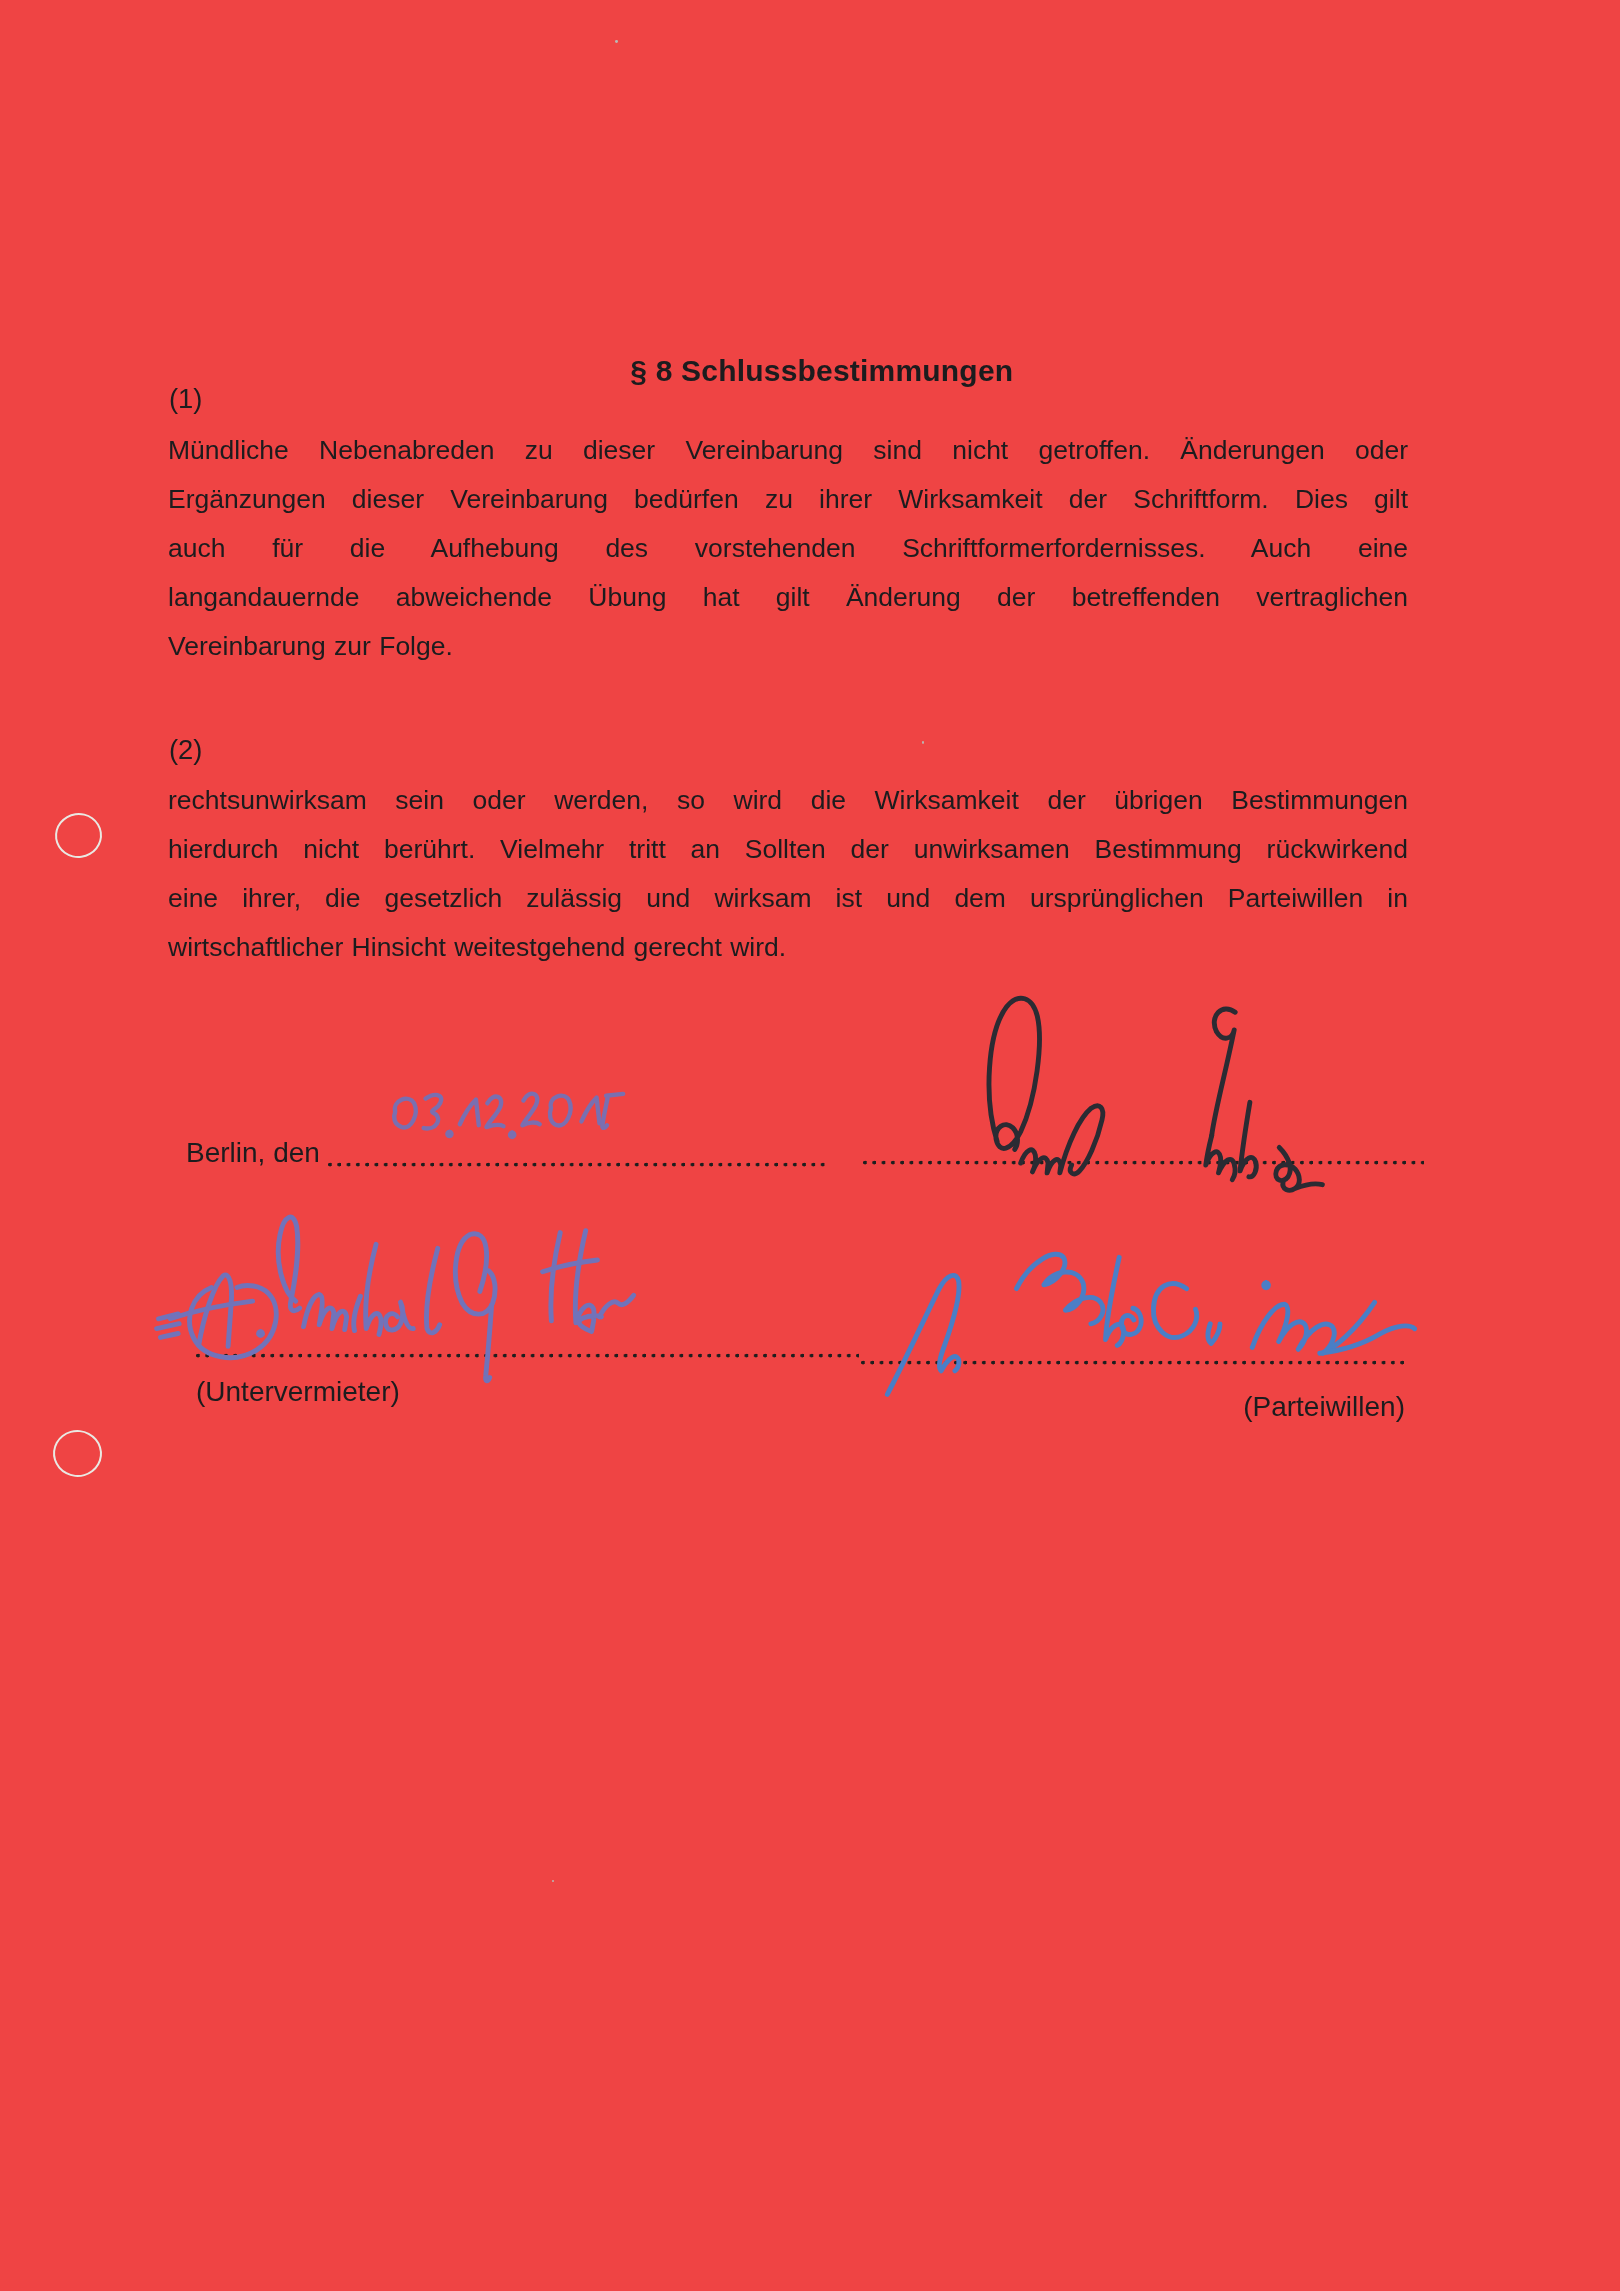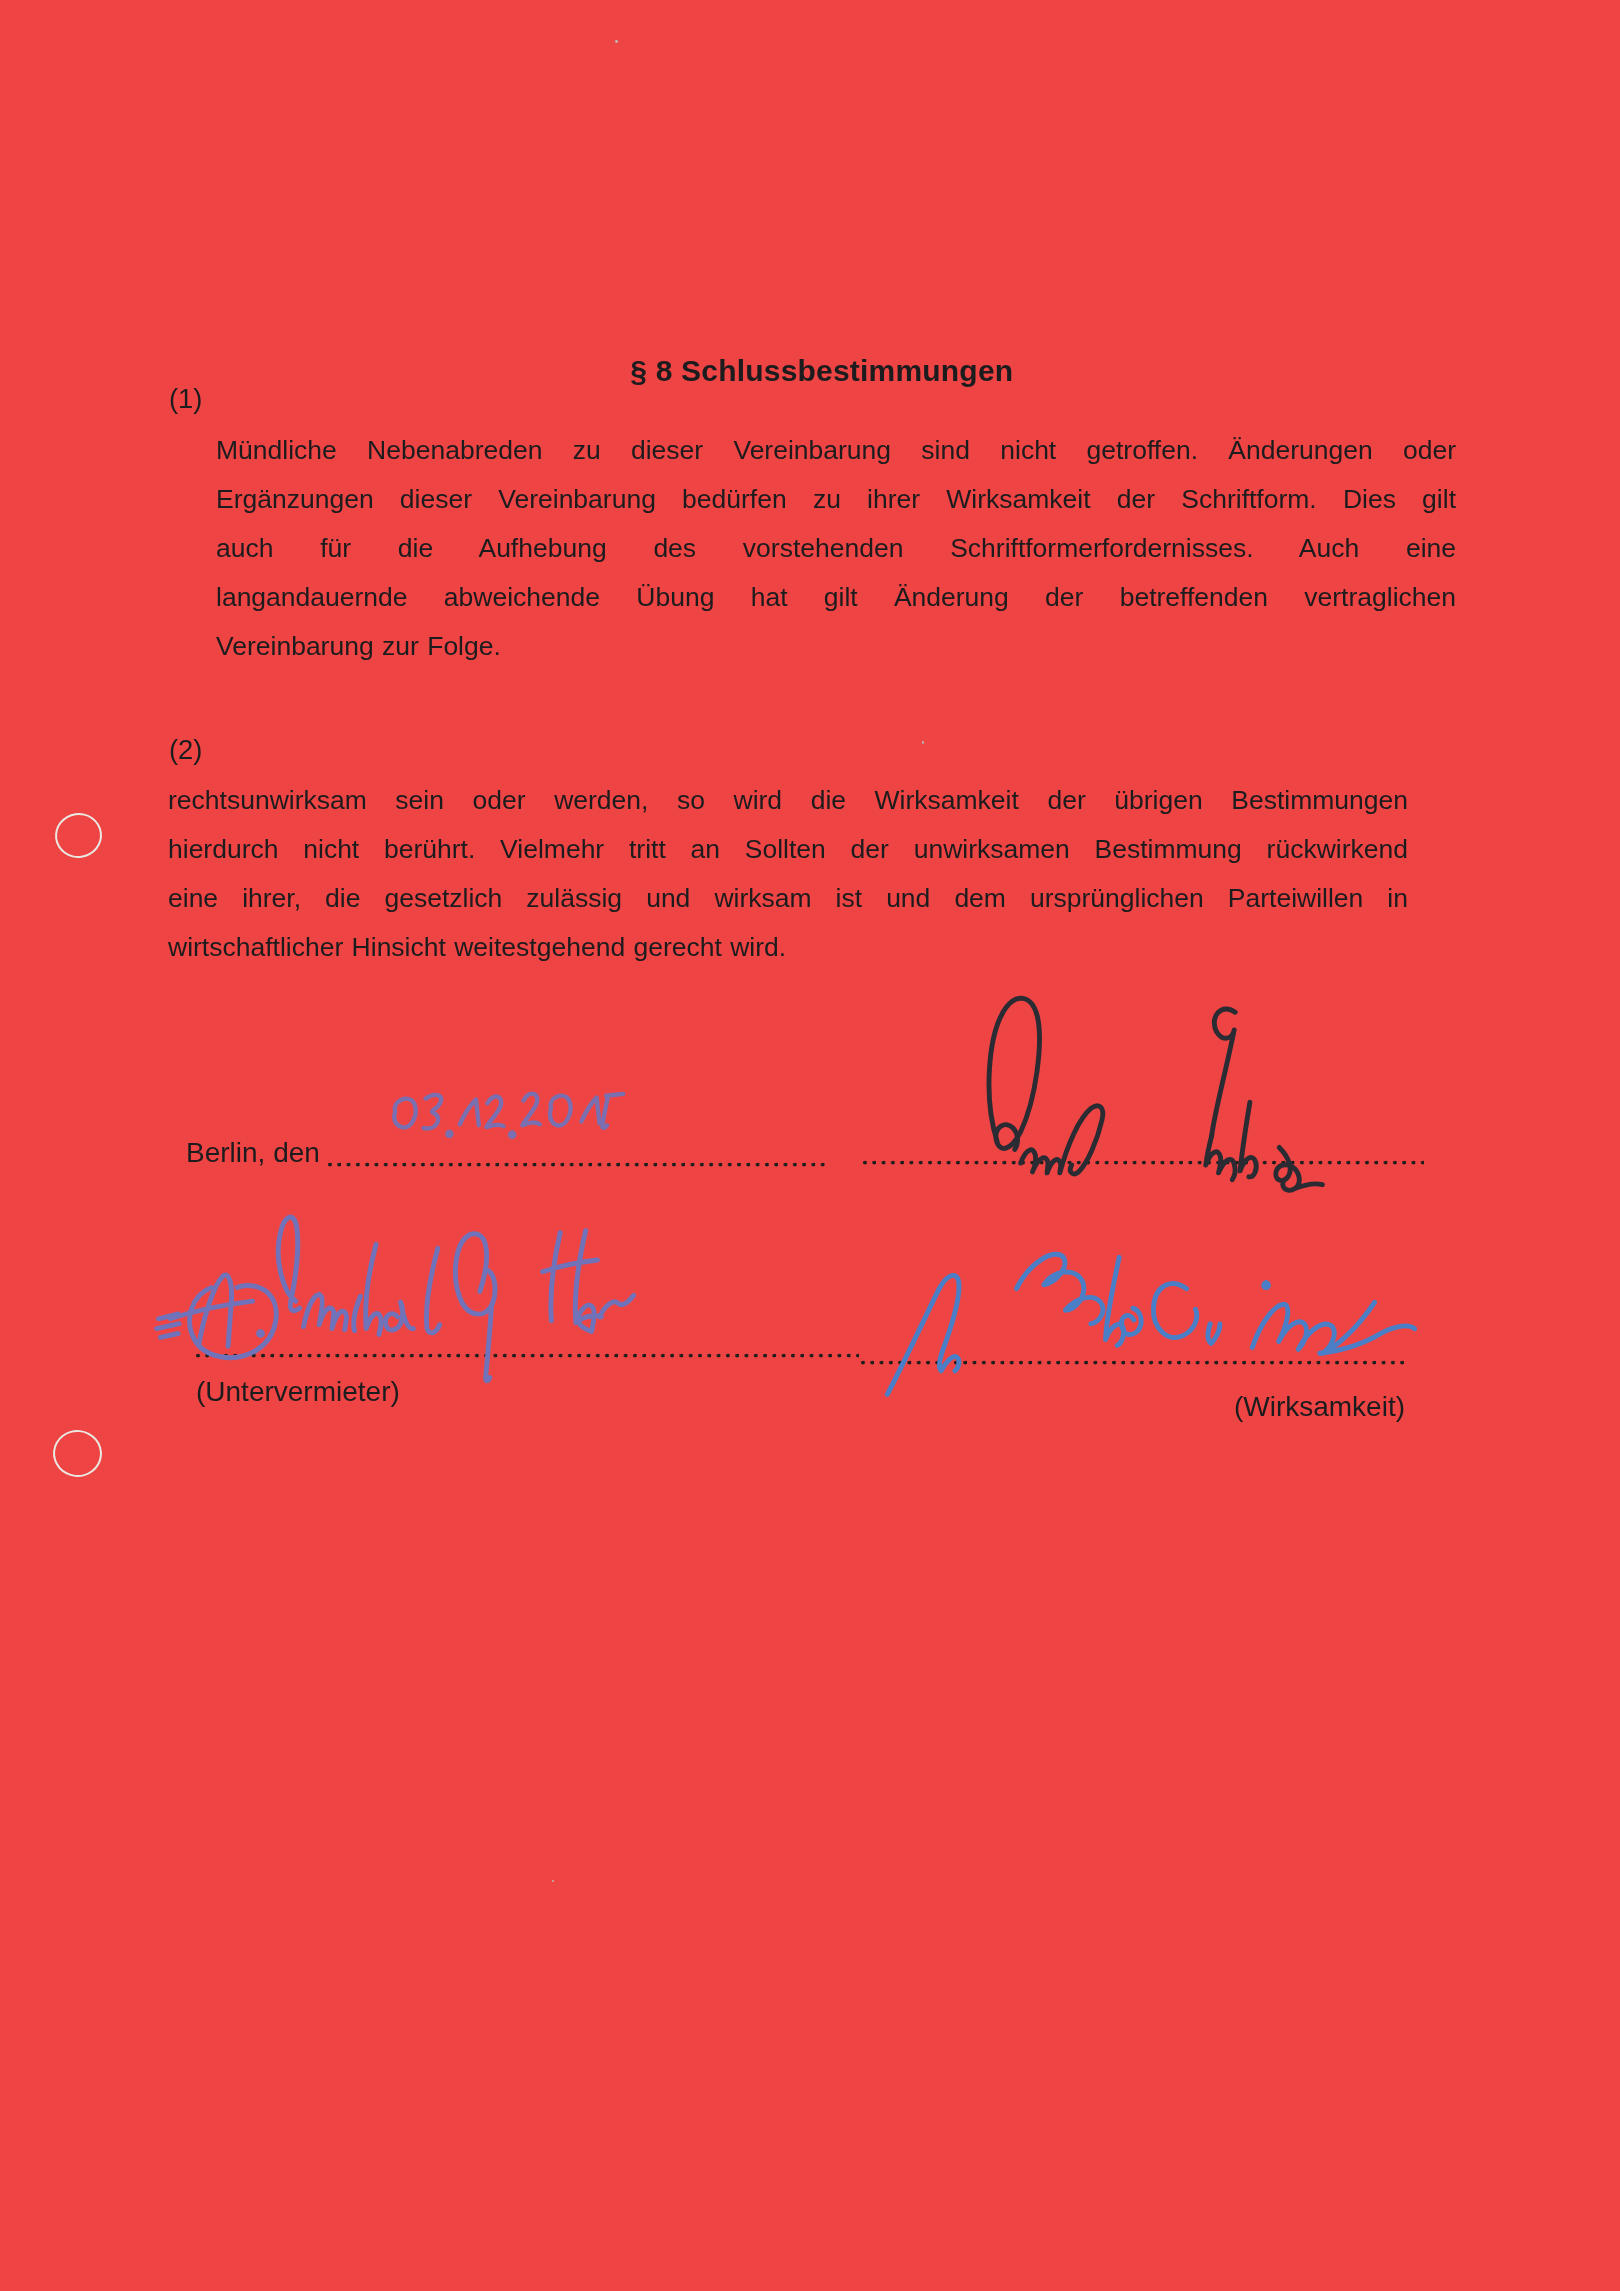--- a/index.html
+++ b/index.html
@@ -10,21 +10,21 @@
     color:#1c1c1e;
   }
   .title {
     position:absolute; top:334px; left:11.8px; width:1620px;
     text-align:center; font-size:30px; font-weight:bold; letter-spacing:0.2px;
   }
   .pnum { position:absolute; left:169px; font-size:27.4px; line-height:49px; }
   .pnum-1 { top:374px; }
   .pnum-2 { top:725px; }
   .para { position:absolute; left:168px; width:1240px; font-size:26.5px; }
-  .para-1 { top:426px;margin-left:48px; }
+  .para-1 { top:426px; }
   .para-2 { top:776px; }
   .jline { height:49px; line-height:49px; text-align:justify; text-align-last:justify; word-spacing:1px; }
   .jline.last { text-align-last:left; }
   .place-label { position:absolute; left:186px; top:1128px; font-size:28px; line-height:49px; }
   .role-label { position:absolute; font-size:28px; line-height:49px; }
   .role-left  { left:196px; top:1367px; }
   .role-right { left:1111px; top:1382px; width:294px; text-align:right; }
   .dots {
     position:absolute; height:4.9px;
     background-image:radial-gradient(circle at 2px 2.5px, #1e1e1e 1.7px, rgba(0,0,0,0) 2.1px);
@@ -144,16 +144,16 @@
       <path d="M262,94 C257,85 247,90 250,102 C253,113 266,110 269,99 C271,90 266,83 261,82"></path>
       <path d="M316,62 C299,50 283,60 282,82 C281,103 297,117 312,110 C323,105 329,93 325,83"></path>
       <path d="M340,98 C337,107 337,115 341,118 C346,112 350,104 350,98"></path>
       <path d="M397,56 a2.5,2.5 0 1 0 0.2,0"></path>
       <path d="M383,122 C392,96 406,78 416,78 C423,81 418,100 410,116 C419,99 431,91 437,99 C441,106 436,118 430,124 C441,103 457,93 465,101 C470,108 464,122 455,128 C467,122 488,106 508,76"></path>
       <path d="M452,128 C470,126 494,120 514,108 C530,99 544,98 549,103"></path>
     </g>
   </svg>
 
   <div class="role-label role-left">(Untervermieter)</div>
-  <div class="role-label role-right">(Wirksamkeit)</div>
+  <div class="role-label role-right">(Parteiwillen)</div>
 
 </div>
 
 
 </body></html>

